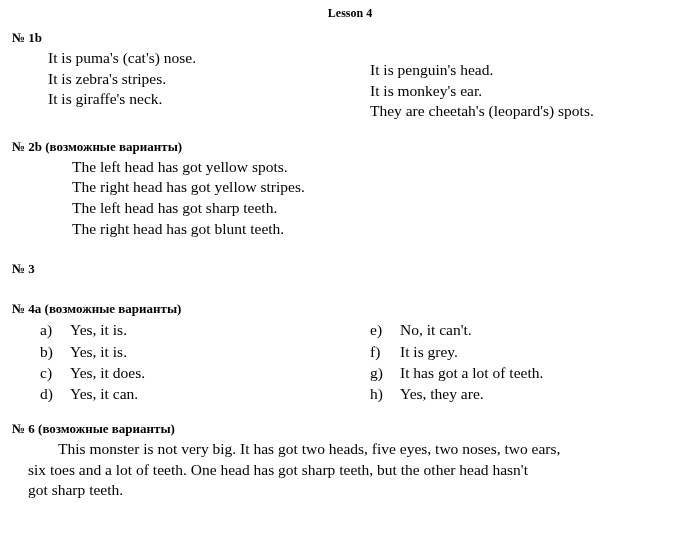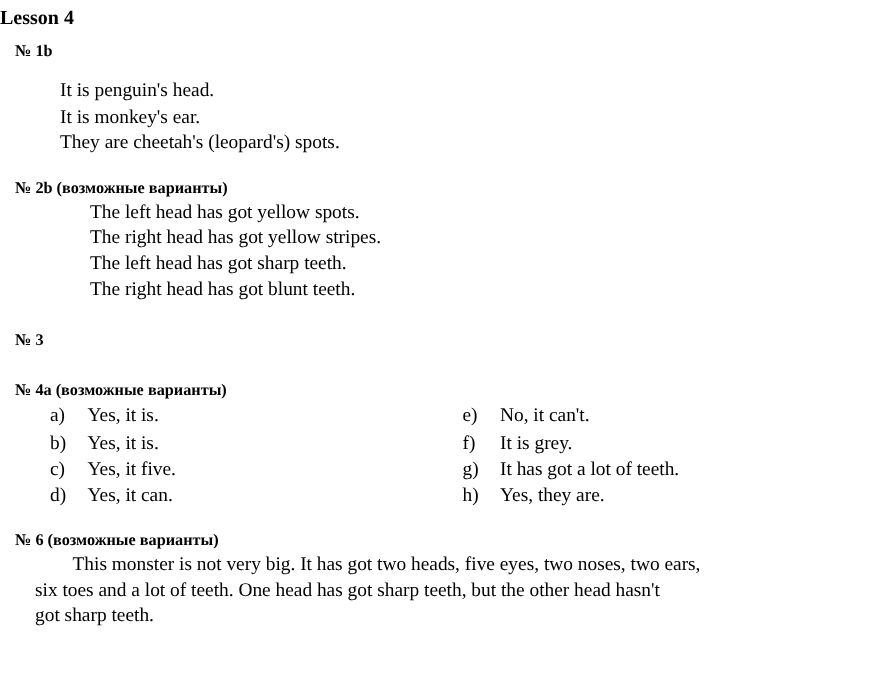--- a/index.html
+++ b/index.html
@@ -16,23 +16,23 @@
     overflow: hidden;
   }
   .page {
     position: relative;
     width: 700px;
     height: 558px;
     padding: 0;
     box-sizing: border-box;
   }
   .title {
-    text-align: left;
+    text-align: center;
     font-weight: bold;
-    font-size: 16px;
+    font-size: 12px;
     margin-top: 6px;
     margin-bottom: 9px;
   }
   .section-head {
     font-weight: bold;
     font-size: 13px;
     margin-left: 12px;
     margin-top: 0;
     margin-bottom: 2px;
   }
@@ -88,20 +88,25 @@
 </style>
 </head>
 <body>
 
 <div class="page">
 
   <div class="title">Lesson 4</div>
 
   <div class="section-head">№ 1b</div>
   <div class="two-col">
+    <div class="col-left">
+      <div class="line">It is puma's (cat's) nose.</div>
+      <div class="line">It is zebra's stripes.</div>
+      <div class="line">It is giraffe's neck.</div>
+    </div>
     <div class="col-right">
       <div class="line">It is penguin's head.</div>
       <div class="line">It is monkey's ear.</div>
       <div class="line">They are cheetah's (leopard's) spots.</div>
     </div>
   </div>
 
   <div class="gap-md"></div>
 
   <div class="section-head">№ 2b (возможные варианты)</div>
@@ -124,21 +129,21 @@
       <div class="qa-row">
         <span class="qa-key">a)</span>
         <span>Yes, it is.</span>
       </div>
       <div class="qa-row">
         <span class="qa-key">b)</span>
         <span>Yes, it is.</span>
       </div>
       <div class="qa-row">
         <span class="qa-key">c)</span>
-        <span>Yes, it five.</span>
+        <span>Yes, it does.</span>
       </div>
       <div class="qa-row">
         <span class="qa-key">d)</span>
         <span>Yes, it can.</span>
       </div>
     </div>
     <div class="qa-col">
       <div class="qa-row">
         <span class="qa-key">e)</span>
         <span>No, it can't.</span>

